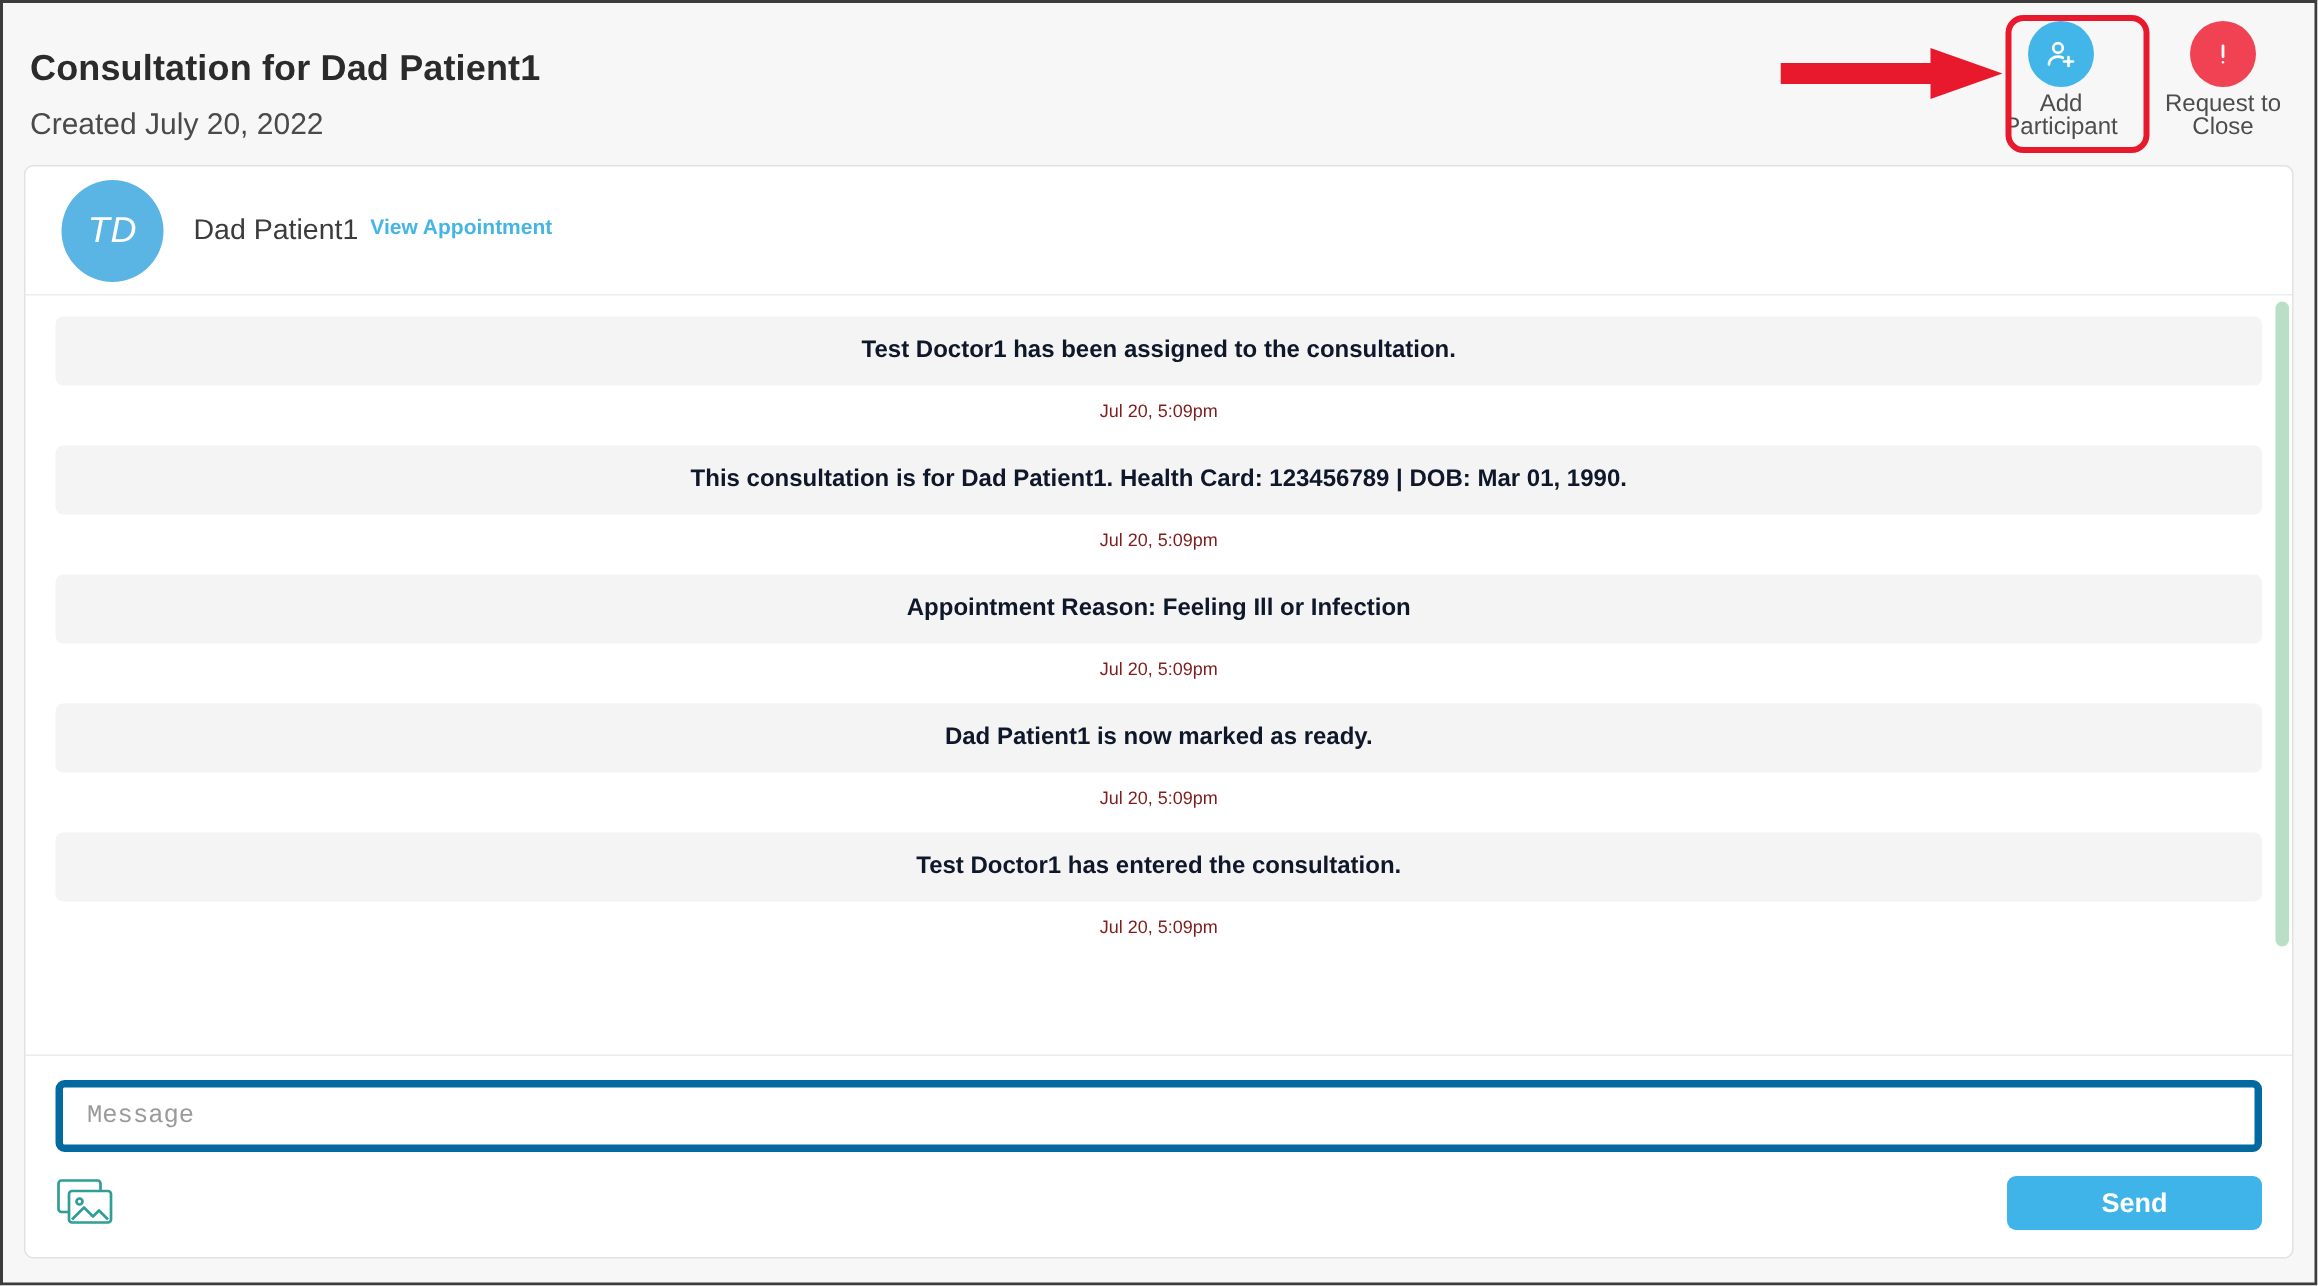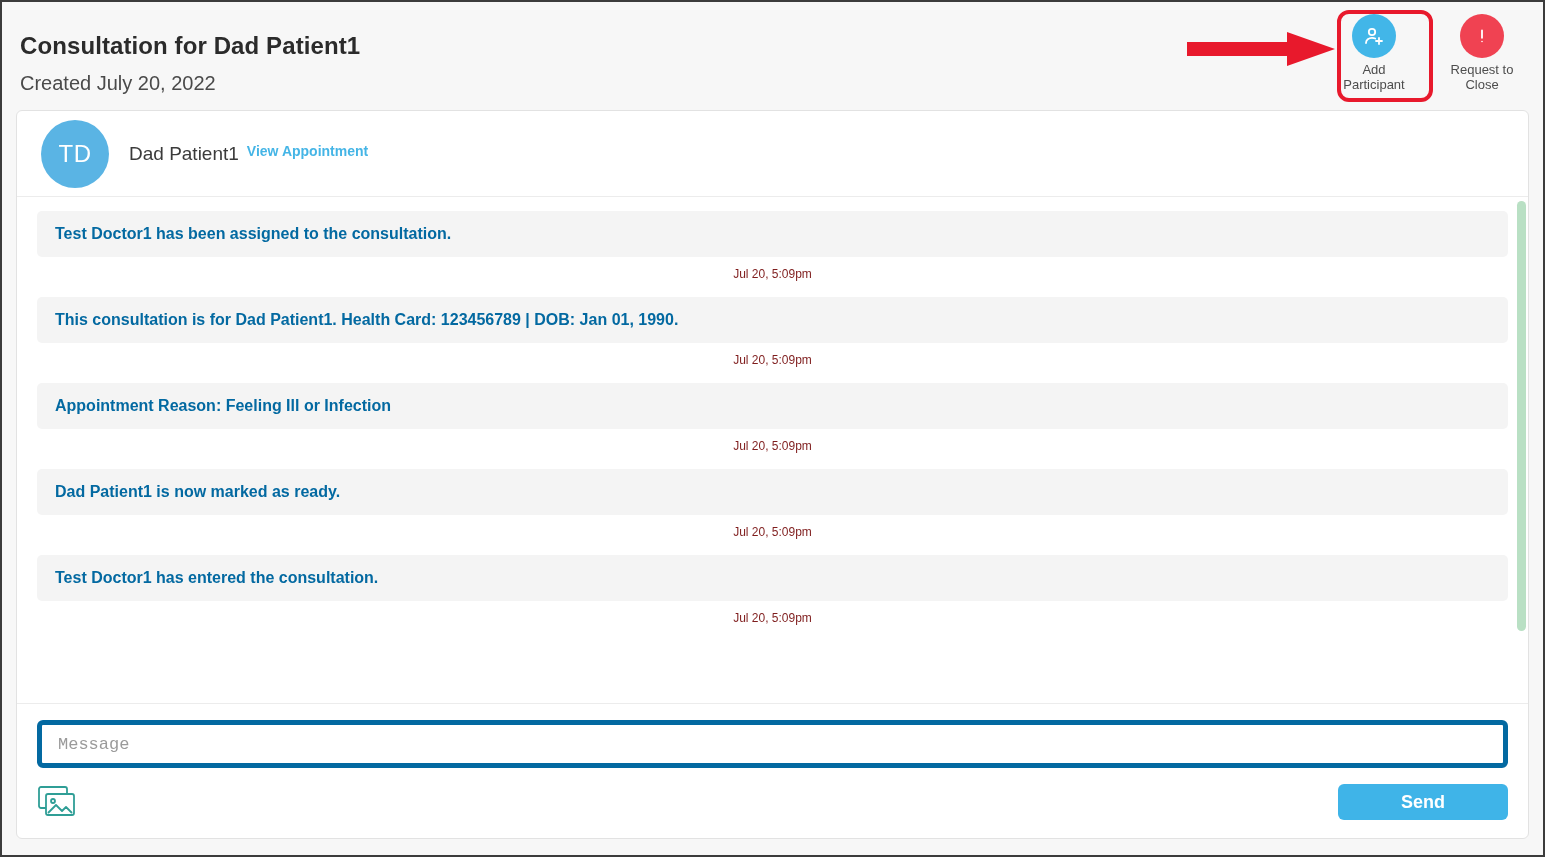--- a/index.html
+++ b/index.html
@@ -56,21 +56,21 @@
     width: 44px;
     height: 44px;
     border-radius: 50%;
     display: flex;
     align-items: center;
     justify-content: center;
   }
   .circle-blue { background: #42b6e8; }
   .circle-red  { background: #f04252; }
   .action-label {
-    font-size: 13px;
+    font-size: 16px;
     color: #4d4d4d;
     text-align: center;
     line-height: 15px;
   }
 
   
   .highlight-ring {
     position: absolute;
     top: 8px;
     right: 110px;
@@ -117,20 +117,21 @@
     height: 68px;
     border-radius: 50%;
     background: #5ab4e4;
     color: #ffffff;
     font-size: 24px;
     display: flex;
     align-items: center;
     justify-content: center;
     letter-spacing: 0.5px;
     flex: 0 0 auto;
+    font-style: italic;
   }
   .patient-info {
     margin-left: 20px;
     display: flex;
     flex-direction: row;
     gap: 8px;
   }
   .patient-name {
     font-size: 19px;
     color: #3b3b3b;
@@ -147,23 +148,24 @@
     position: relative;
     flex: 1 1 auto;
     overflow: hidden;
     padding: 14px 20px 0 20px;
   }
   .msg-block { margin-bottom: 16px; }
   .msg-bubble {
     background: #f4f4f4;
     border-radius: 5px;
     padding: 14px 18px;
+    text-align: center;
     font-size: 16px;
     font-weight: bold;
-    color: #0369a1;
+    color: #0f172a;
   }
   .msg-time {
     text-align: center;
     font-size: 12px;
     color: #7f1d1d;
     margin-top: 10px;
   }
   .scrollbar-track {
     position: absolute;
     top: 4px;
@@ -275,21 +277,21 @@
     </div>
 
     <div class="messages">
 
       <div class="msg-block">
         <div class="msg-bubble">Test Doctor1 has been assigned to the consultation.</div>
         <div class="msg-time">Jul 20, 5:09pm</div>
       </div>
 
       <div class="msg-block">
-        <div class="msg-bubble">This consultation is for Dad Patient1. Health Card: 123456789 | DOB: Jan 01, 1990.</div>
+        <div class="msg-bubble">This consultation is for Dad Patient1. Health Card: 123456789 | DOB: Mar 01, 1990.</div>
         <div class="msg-time">Jul 20, 5:09pm</div>
       </div>
 
       <div class="msg-block">
         <div class="msg-bubble">Appointment Reason: Feeling Ill or Infection</div>
         <div class="msg-time">Jul 20, 5:09pm</div>
       </div>
 
       <div class="msg-block">
         <div class="msg-bubble">Dad Patient1 is now marked as ready.</div>

